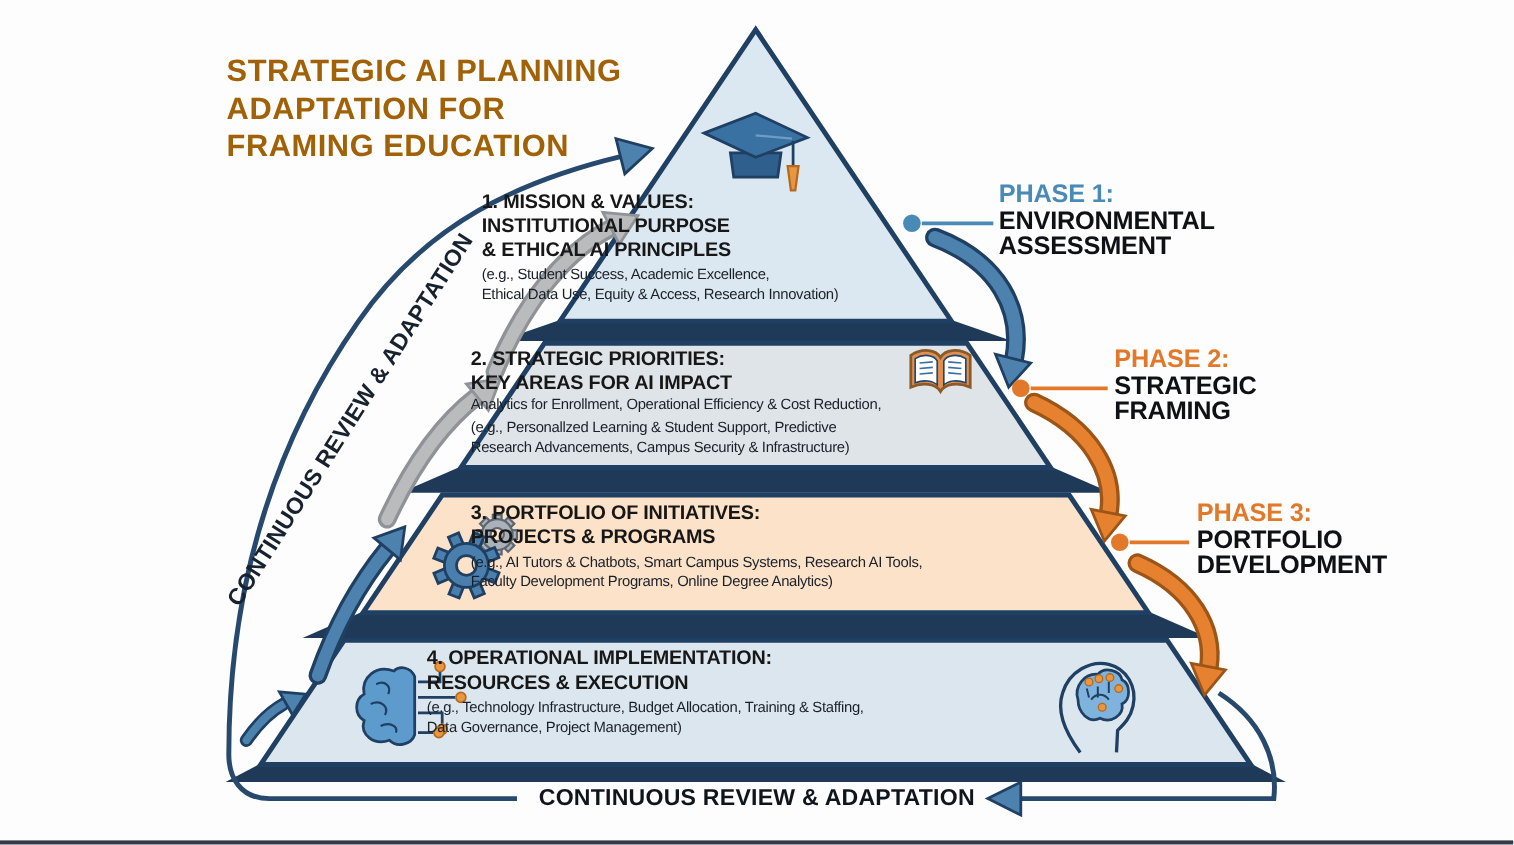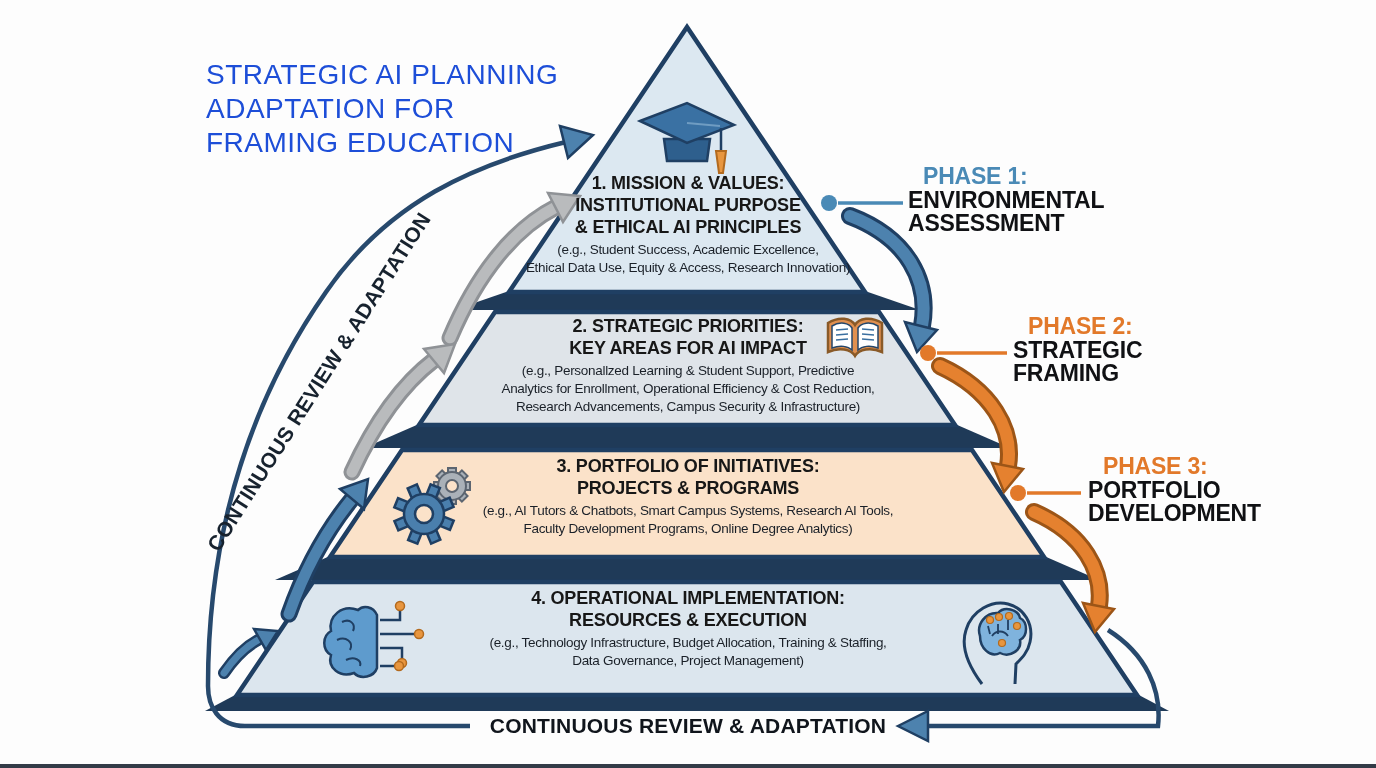--- a/index.html
+++ b/index.html
@@ -3,34 +3,34 @@
 <meta charset="utf-8">
 <style>
   html,body{margin:0;padding:0;background:#ffffff;}
   .canvas{
     position:relative;width:1376px;height:768px;overflow:hidden;
     background:#fdfdfd;
     font-family:"Liberation Sans", sans-serif;
   }
   .art{position:absolute;inset:0;}
   .title{
-    position:absolute;left:206px;top:58px;width:420px;
-    font-size:28px;line-height:34px;font-weight:400;
-    letter-spacing:.5px;color:#1d4ed8;
-  }
-  .tier-text{position:absolute;text-align:center;color:#15181d;}
+    position:absolute;left:206px;top:48px;width:420px;
+    font-size:28px;line-height:34px;font-weight:700;
+    letter-spacing:.5px;color:#a16207;
+  }
+  .tier-text{position:absolute;color:#15181d;}
   .tier-text .th{font-size:18px;line-height:22px;font-weight:700;letter-spacing:-.2px;color:#171717;}
   .tier-text .td{font-size:13.5px;line-height:18px;font-weight:400;letter-spacing:-.3px;color:#1a2028;}
   .tier-text .td.first{margin-top:3px;}
   .t1{left:438px;top:172px;width:500px;}
   .t2{left:428px;top:315px;width:520px;}
   .t3{left:428px;top:455px;width:520px;}
   .t4{left:388px;top:587px;width:600px;}
   .phase{position:absolute;font-weight:700;font-size:23px;line-height:23.5px;letter-spacing:-.2px;}
-  .phase .tag{margin-bottom:0px;margin-left:15px;}
+  .phase .tag{margin-bottom:0px;}
   .phase .nm{color:#101114;}
   .phase1{left:908px;top:165px;}
   .phase1 .tag{color:#4a8ab6;}
   .phase2{left:1013px;top:315px;}
   .phase2 .tag{color:#e2792a;}
   .phase3{left:1088px;top:455px;}
   .phase3 .tag{color:#e2792a;}
   .rot-label{
     position:absolute;left:319px;top:382px;white-space:nowrap;
     transform:translate(-50%,-50%) rotate(-57.5deg);
@@ -213,22 +213,22 @@
     <div class="th">1. MISSION &amp; VALUES:</div>
     <div class="th">INSTITUTIONAL PURPOSE</div>
     <div class="th">&amp; ETHICAL AI PRINCIPLES</div>
     <div class="td first">(e.g., Student Success, Academic Excellence,</div>
     <div class="td">Ethical Data Use, Equity &amp; Access, Research Innovation)</div>
   </div>
 
   <div class="tier-text t2">
     <div class="th">2. STRATEGIC PRIORITIES:</div>
     <div class="th">KEY AREAS FOR AI IMPACT</div>
+    <div class="td">Analytics for Enrollment, Operational Efficiency &amp; Cost Reduction,</div>
     <div class="td first">(e.g., Personallzed Learning &amp; Student Support, Predictive</div>
-    <div class="td">Analytics for Enrollment, Operational Efficiency &amp; Cost Reduction,</div>
     <div class="td">Research Advancements, Campus Security &amp; Infrastructure)</div>
   </div>
 
   <div class="tier-text t3">
     <div class="th">3. PORTFOLIO OF INITIATIVES:</div>
     <div class="th">PROJECTS &amp; PROGRAMS</div>
     <div class="td first">(e.g., AI Tutors &amp; Chatbots, Smart Campus Systems, Research AI Tools,</div>
     <div class="td">Faculty Development Programs, Online Degree Analytics)</div>
   </div>
 

